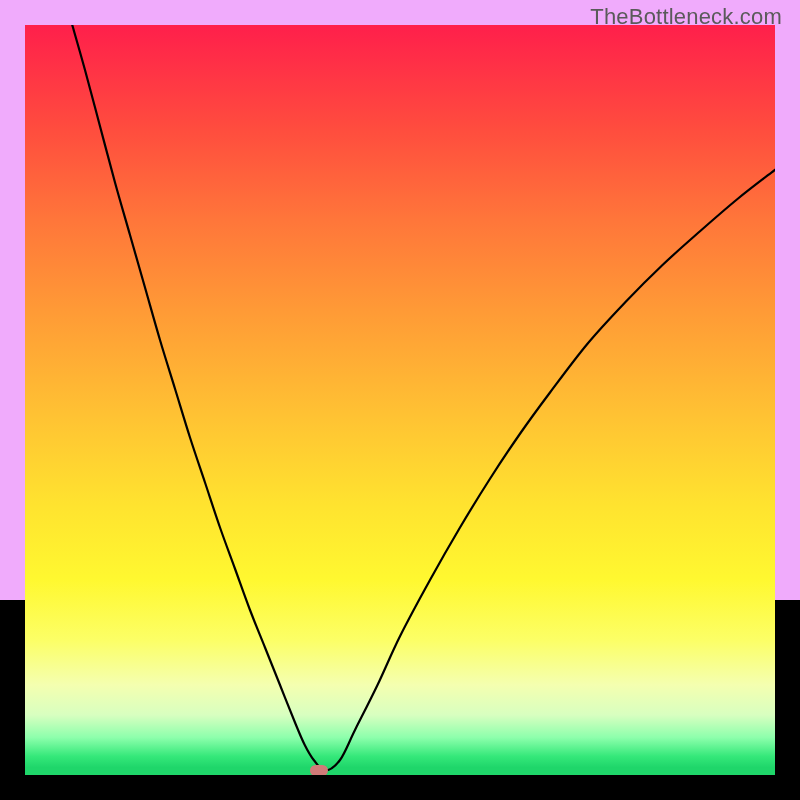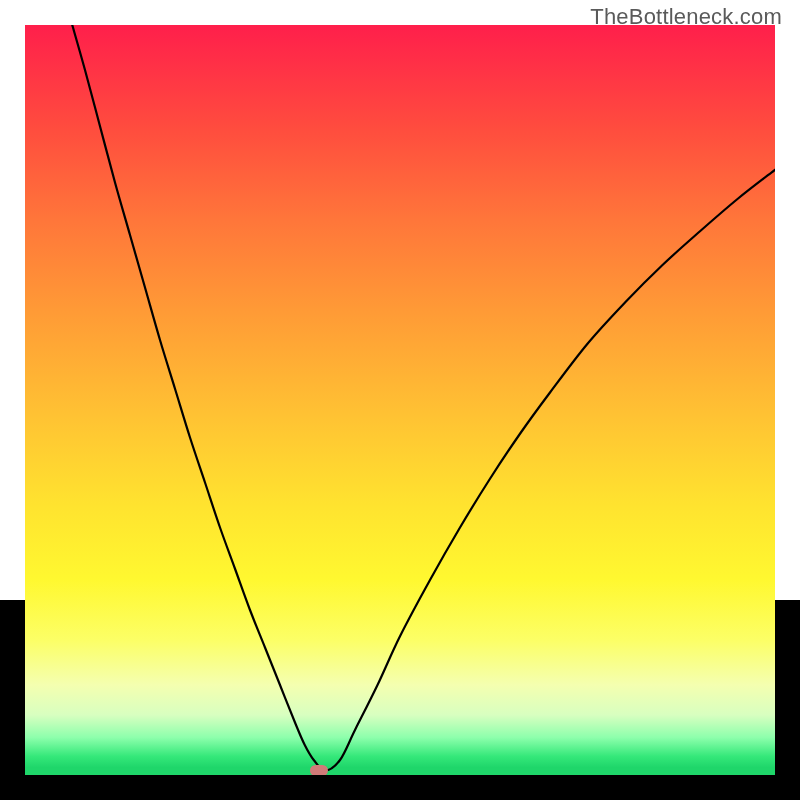--- a/index.html
+++ b/index.html
@@ -1,21 +1,21 @@
 <!DOCTYPE html>
 <html><head>
 <meta charset="utf-8">
 <style>
   * { margin: 0; padding: 0; box-sizing: border-box; }
   html, body { width: 800px; height: 800px; overflow: hidden; background: #000; }
   .frame {
     position: relative;
     width: 800px;
     height: 600px;
-    background: #ffffff;
+    background: #f0abfc;
   }
   .watermark {
     position: absolute;
     top: 4px;
     right: 18px;
     font-family: Arial, Helvetica, sans-serif;
     font-size: 22px;
     font-weight: 500;
     color: #5a5a5a;
     letter-spacing: 0.2px;

